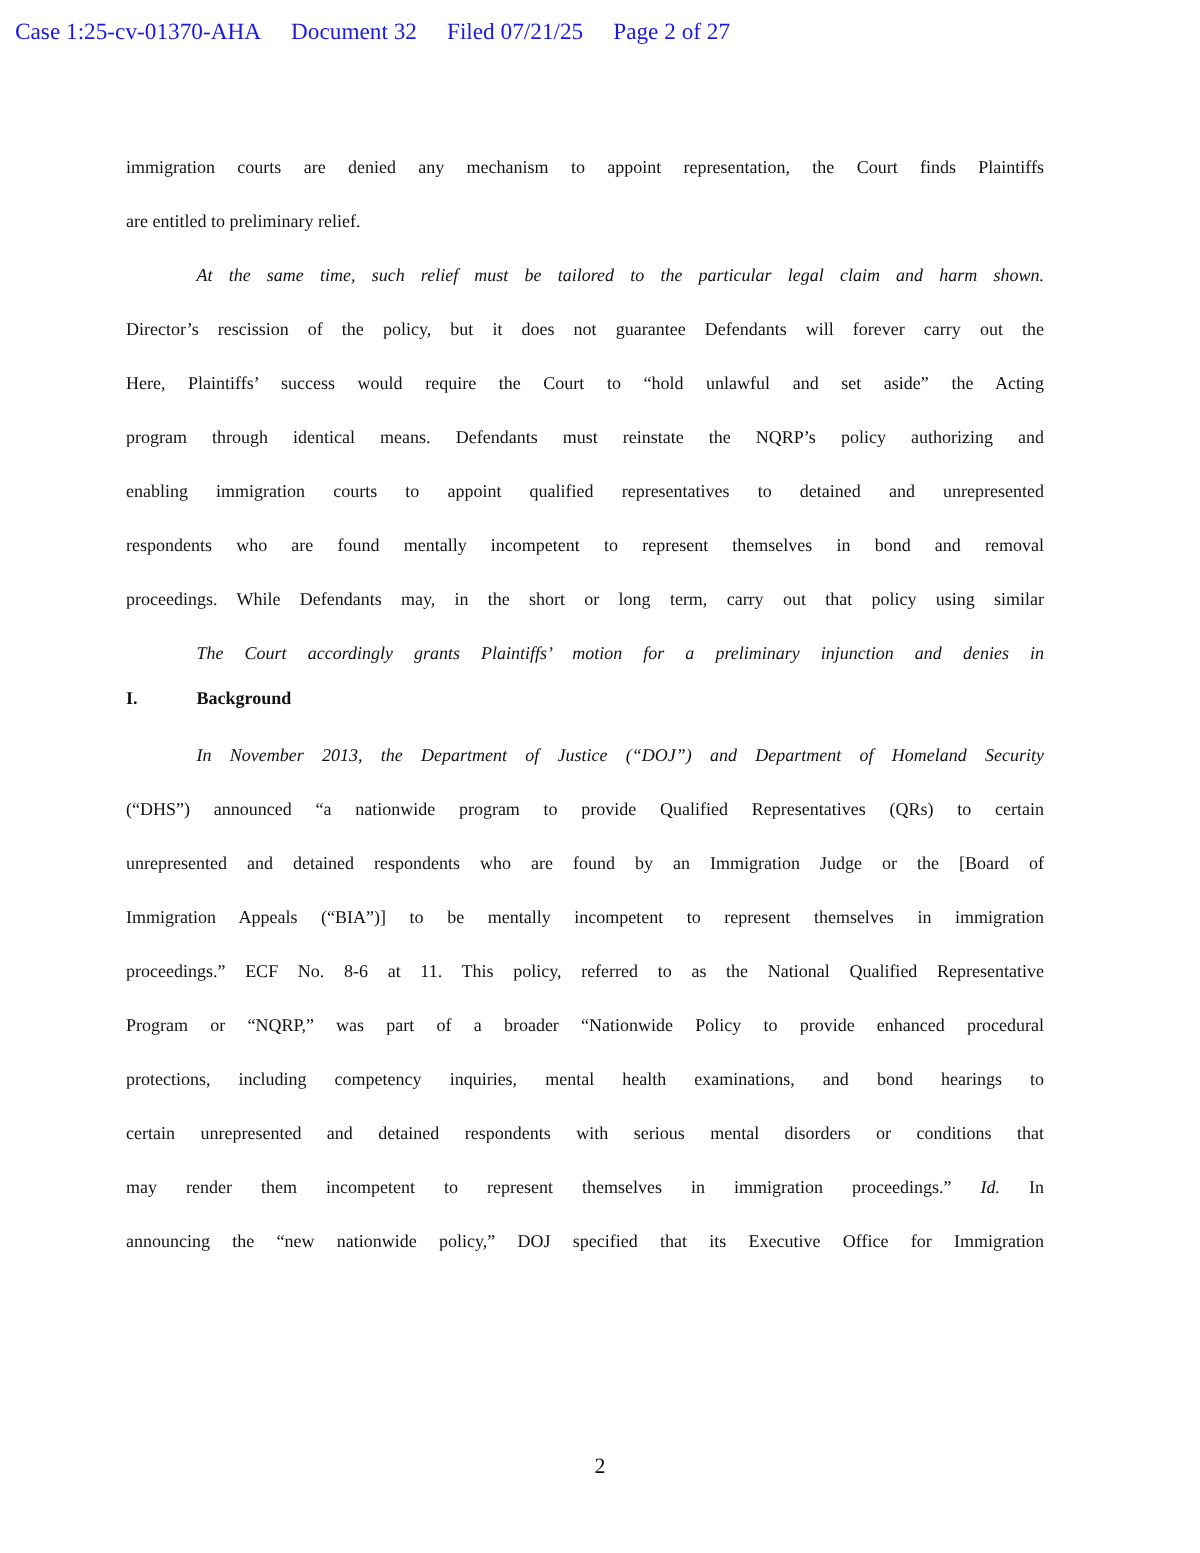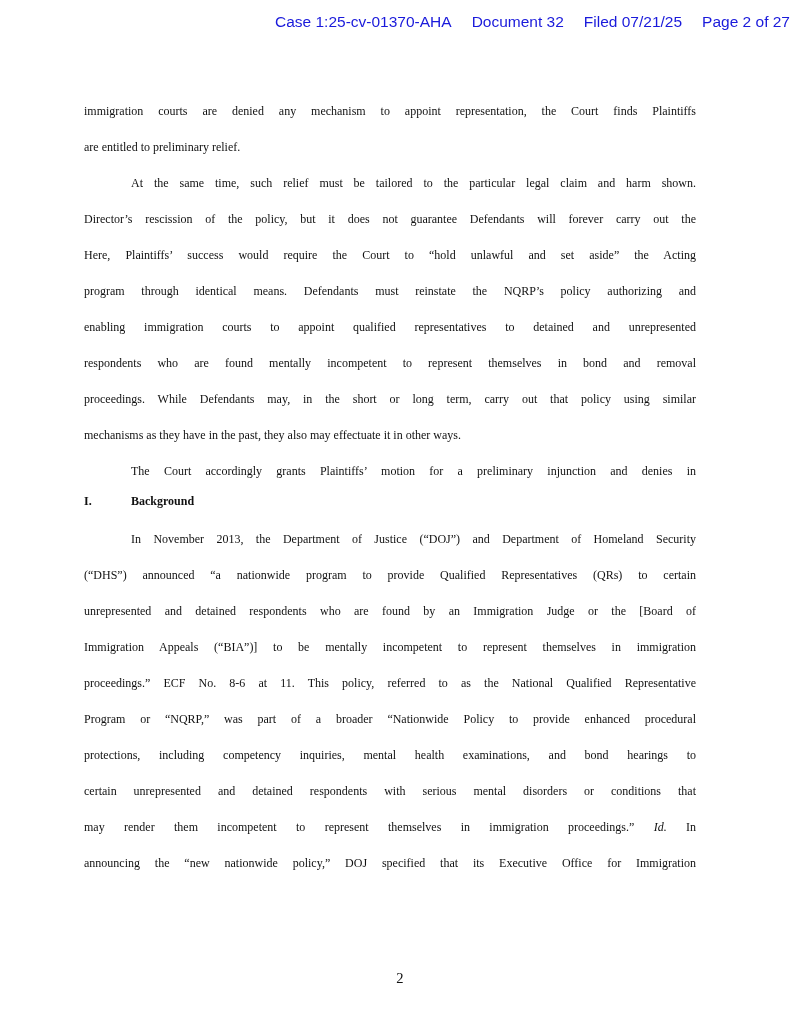--- a/index.html
+++ b/index.html
@@ -1,30 +1,30 @@
 <!DOCTYPE html>
 <html><head>
 <meta charset="utf-8">
 <style>
   html, body { margin: 0; padding: 0; background: #ffffff; }
   body { width: 800px; height: 1035px; position: relative; overflow: hidden; }
   .header {
-    position: absolute; top: 13px; left: 0; width: 800px; text-align: right;
-    font-family: Liberation Sans, sans-serif; font-size: 15.5px; color: #1a1adb;
+    position: absolute; top: 13px; left: 0; width: 800px; text-align: left;
+    font-family: Liberation Serif, serif; font-size: 15.5px; color: #1a1adb;
     white-space: pre;
   }
   .header span { margin: 0 10px; }
   .body {
     position: absolute; left: 84px; top: 93px; width: 612px;
     font-family: "Liberation Serif", serif; font-size: 12px; color: #111;
     line-height: 36px; text-align: justify;
   }
   .line { display: block; height: 36px; white-space: nowrap; text-align-last: justify; text-align: justify; }
   .line.last { text-align-last: left; }
-  .indent { padding-left: 47px; }
+  .indent { padding-left: 47px; font-style: italic; }
   .heading { display: block; height: 32px; line-height: 24px; font-weight: bold; white-space: nowrap; }
   .heading .num { display: inline-block; width: 47px; }
   .pagenum {
     position: absolute; top: 970px; left: 0; width: 800px; text-align: center;
     font-family: "Liberation Serif", serif; font-size: 14.6px; color: #111;
   }
   i { font-style: italic; }
 </style>
 </head>
 <body>
@@ -37,21 +37,20 @@
     <span class="line last">are entitled to preliminary relief.</span>
   </div>
   <div>
     <span class="line indent">At the same time, such relief must be tailored to the particular legal claim and harm shown.</span>
     <span class="line">Director’s rescission of the policy, but it does not guarantee Defendants will forever carry out the</span>
     <span class="line">Here, Plaintiffs’ success would require the Court to “hold unlawful and set aside” the Acting</span>
     <span class="line">program through identical means. Defendants must reinstate the NQRP’s policy authorizing and</span>
     <span class="line">enabling immigration courts to appoint qualified representatives to detained and unrepresented</span>
     <span class="line">respondents who are found mentally incompetent to represent themselves in bond and removal</span>
     <span class="line">proceedings. While Defendants may, in the short or long term, carry out that policy using similar</span>
-    <span class="line last">mechanisms as they have in the past, they also may effectuate it in other ways.</span>
   </div>
   <div>
     <span class="line indent">The Court accordingly grants Plaintiffs’ motion for a preliminary injunction and denies in</span>
   </div>
   <div class="heading">
     <span class="num">I.</span><span>Background</span>
   </div>
   <div>
     <span class="line indent">In November 2013, the Department of Justice (“DOJ”) and Department of Homeland Security</span>
     <span class="line">(“DHS”) announced “a nationwide program to provide Qualified Representatives (QRs) to certain</span>

